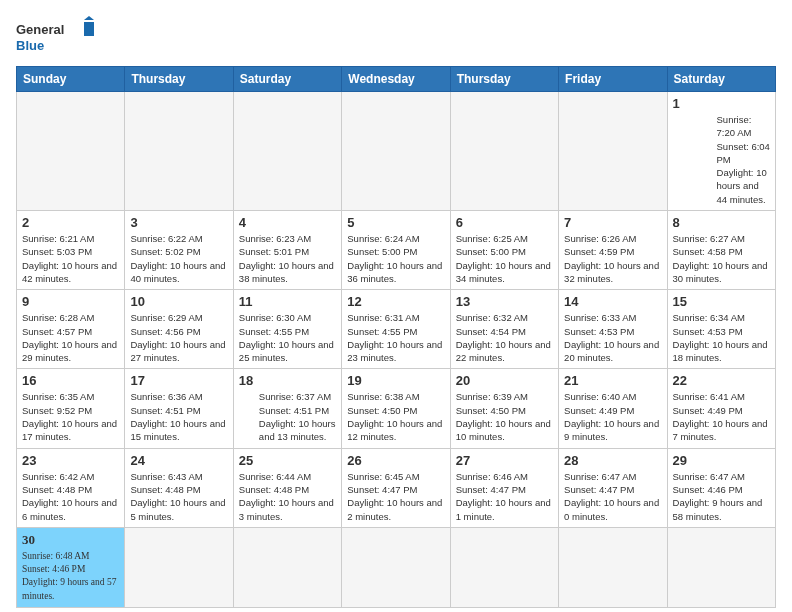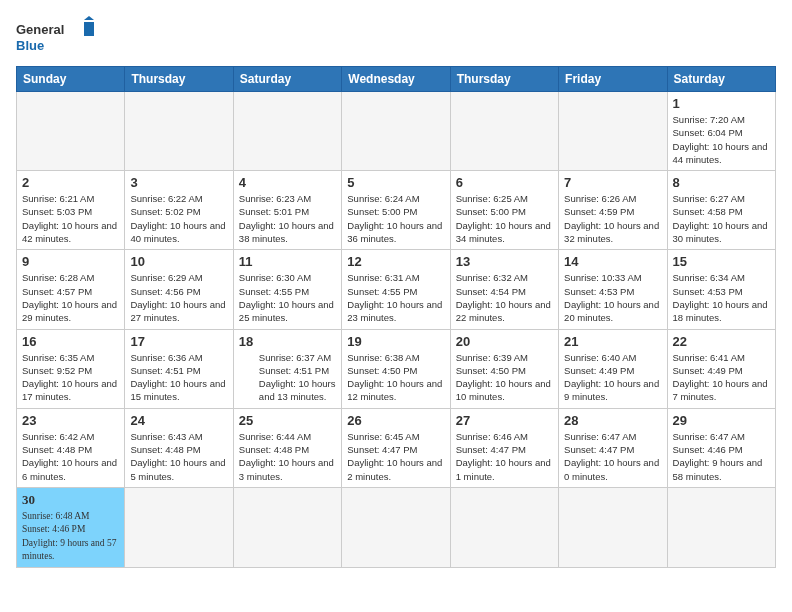--- a/index.html
+++ b/index.html
@@ -113,21 +113,21 @@
   <tbody id="calendar-body">
   <tr>
         <td class="empty"></td>
         <td class="empty"></td>
         <td class="empty"></td>
         <td class="empty"></td>
         <td class="empty"></td>
         <td class="empty"></td>
         <td>
           <span class="day-number">1</span>
-          <div class="day-info" style="white-space: pre-line;">Sunrise: 7:20 AM
+          <div class="day-info" style="white-space: pre-line; margin-left: 44px;">Sunrise: 7:20 AM
 Sunset: 6:04 PM
 Daylight: 10 hours and 44 minutes.</div>
         </td>
       </tr>
       <tr>
         <td>
           <span class="day-number">2</span>
           <div class="day-info" style="white-space: pre-line;">Sunrise: 6:21 AM
 Sunset: 5:03 PM
 Daylight: 10 hours and 42 minutes.</div>
@@ -195,21 +195,21 @@
 Daylight: 10 hours and 23 minutes.</div>
         </td>
         <td>
           <span class="day-number">13</span>
           <div class="day-info" style="white-space: pre-line;">Sunrise: 6:32 AM
 Sunset: 4:54 PM
 Daylight: 10 hours and 22 minutes.</div>
         </td>
         <td>
           <span class="day-number">14</span>
-          <div class="day-info" style="white-space: pre-line;">Sunrise: 10:33 AM
+          <div class="day-info" style="white-space: pre-line;">Sunrise: 6:33 AM
 Sunset: 4:53 PM
 Daylight: 10 hours and 20 minutes.</div>
         </td>
         <td>
           <span class="day-number">15</span>
           <div class="day-info" style="white-space: pre-line;">Sunrise: 6:34 AM
 Sunset: 4:53 PM
 Daylight: 10 hours and 18 minutes.</div>
         </td>
       </tr>

